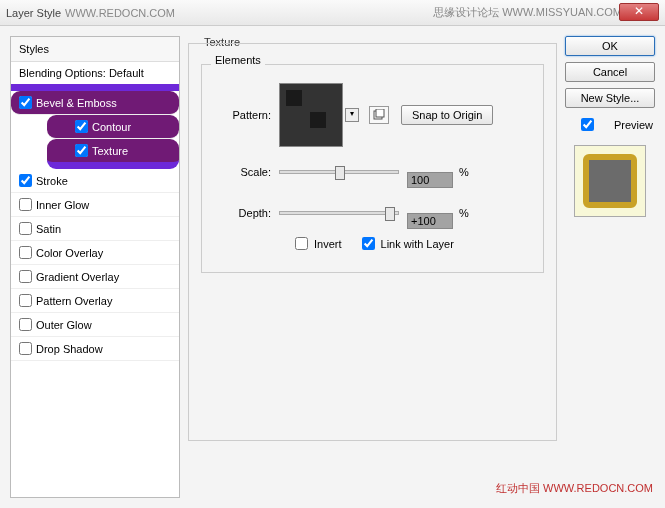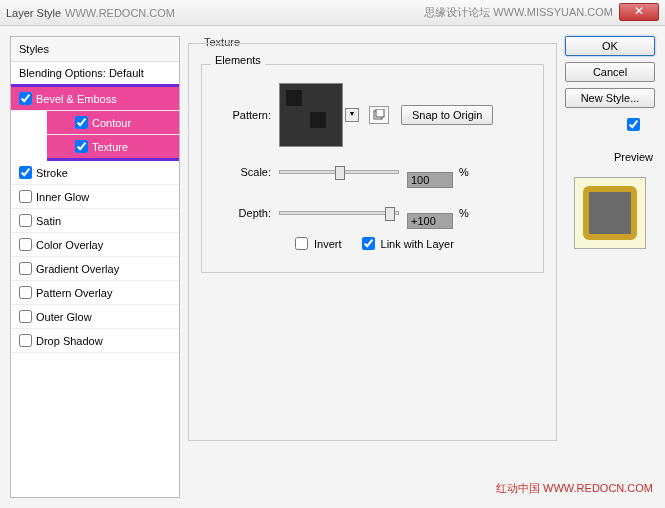--- a/index.html
+++ b/index.html
@@ -1,49 +1,49 @@
 <!DOCTYPE html>
 <html><head>
 <meta charset="utf-8">
 <style>
 * { box-sizing: border-box; margin: 0; padding: 0; font-family: "Microsoft YaHei", Tahoma, Arial, sans-serif; font-size: 11px; }
 body { background: #f0f0f0; width: 665px; height: 508px; position: relative; }
 .titlebar { height: 26px; background: linear-gradient(#fafafa, #e8e8e8); border-bottom: 1px solid #ccc; display: flex; align-items: center; padding: 0 6px; position: relative; }
 .titlebar .ttl { color: #444; }
 .titlebar .wm1 { color: #888; margin-left: 4px; }
-.titlebar .right-wm { position: absolute; right: 52px; color: #888; }
+.titlebar .right-wm { position: absolute; right: 43px; color: #888; }
 .closebtn { position: absolute; right: 6px; top: 3px; width: 40px; height: 18px; background: linear-gradient(#e28080, #c83a3a); border: 1px solid #a03030; border-radius: 2px; color: #fff; text-align: center; line-height: 14px; font-size: 12px; }
 .content { position: absolute; top: 26px; left: 0; right: 0; bottom: 0; background: #f4f4f4; padding: 10px; display: flex; gap: 8px; }
 .left-panel { width: 170px; border: 1px solid #bbb; background: #fff; }
 .lp-head { padding: 6px 8px; background: #f7f7f7; border-bottom: 1px solid #ddd; }
 .lp-row { padding: 5px 8px; border-bottom: 1px solid #eee; display: flex; align-items: center; gap: 4px; }
 .lp-row.sub { padding-left: 28px; margin-left: 36px; }
-.lp-row.sel { background: #ec4899; color: #fff; }
-.lp-sep { border-bottom: 3px solid #6d28d9; }
+.lp-row.sel { background: #701a75; color: #fff; border-radius: 9px; }
+.lp-sep { border-bottom: 7px solid #6d28d9; }
 input[type=checkbox] { width: 13px; height: 13px; }
 .mid-panel { flex: 1; position: relative; }
 .group-title { position: absolute; top: 0; left: 12px; background: #f4f4f4; padding: 0 4px; color: #333; }
 .group-box { border: 1px solid #ccc; margin-top: 7px; height: 398px; padding: 14px 12px 12px 12px; position: relative; }
 .sub-title { position: absolute; top: 10px; left: 22px; background: #f4f4f4; padding: 0 4px; }
 .sub-box { border: 1px solid #ccc; margin-top: 6px; padding: 18px 14px 14px 14px; }
 .row { display: flex; align-items: center; margin-bottom: 8px; }
 .row .lbl { width: 55px; text-align: right; margin-right: 8px; }
 .pattern-sw { width: 64px; height: 64px; border: 1px solid #888; background: #333; position: relative; display: inline-block; }
 .pattern-sw::before { content:""; position:absolute; top:6px; left:6px; width:16px; height:16px; background:#1a1a1a; }
 .pattern-sw::after { content:""; position:absolute; top:28px; left:30px; width:16px; height:16px; background:#1a1a1a; }
 .dd-arrow { width: 14px; height: 14px; border: 1px solid #888; background: #eee; margin-left: 2px; text-align: center; line-height: 10px; font-size: 8px; }
 .new-icon { width: 20px; height: 18px; border: 1px solid #999; background: #f8f8f8; margin-left: 10px; display: inline-flex; align-items: center; justify-content: center; }
 .btn { border: 1px solid #8a8a8a; background: linear-gradient(#fdfdfd,#e6e6e6); padding: 3px 10px; border-radius: 2px; cursor: pointer; }
 .slider-track { width: 120px; height: 4px; background: #ddd; border: 1px solid #aaa; position: relative; margin-right: 8px; }
 .slider-thumb { position: absolute; top: -5px; width: 10px; height: 14px; background: #e8e8e8; border: 1px solid #777; }
 .num-field { width: 46px; border: 1px solid #888; background: #a3a3a3; padding: 1px 3px; text-align: left; margin-top: 17px; }
 .right-panel { width: 90px; display: flex; flex-direction: column; align-items: flex-end; gap: 6px; }
 .right-panel .btn { width: 100%; text-align: center; }
 .btn.default { border: 1px solid #2b6fb8; box-shadow: 0 0 2px #5aa0e8; }
-.preview-row { display: flex; align-items: center; gap: 20px; padding: 4px 2px; flex-direction: column; }
+.preview-row { display: flex; align-items: center; gap: 20px; padding: 4px 2px; }
 .preview-thumb { width: 72px; height: 72px; border: 1px solid #aaa; background: #f8f8d8; margin-top: 4px; align-self: center; display: flex; align-items: center; justify-content: center; }
 .preview-thumb .inner { width: 54px; height: 54px; border: 6px solid #c9a227; background: #6b6b6b; border-radius: 6px; }
 .footer-wm { position: absolute; right: 12px; bottom: 12px; color: #c03030; font-size: 11px; }
 </style>
 </head>
 <body>
 
 <div class="titlebar">
   <span class="ttl">Layer Style</span>
   <span class="wm1">WWW.REDOCN.COM</span>

